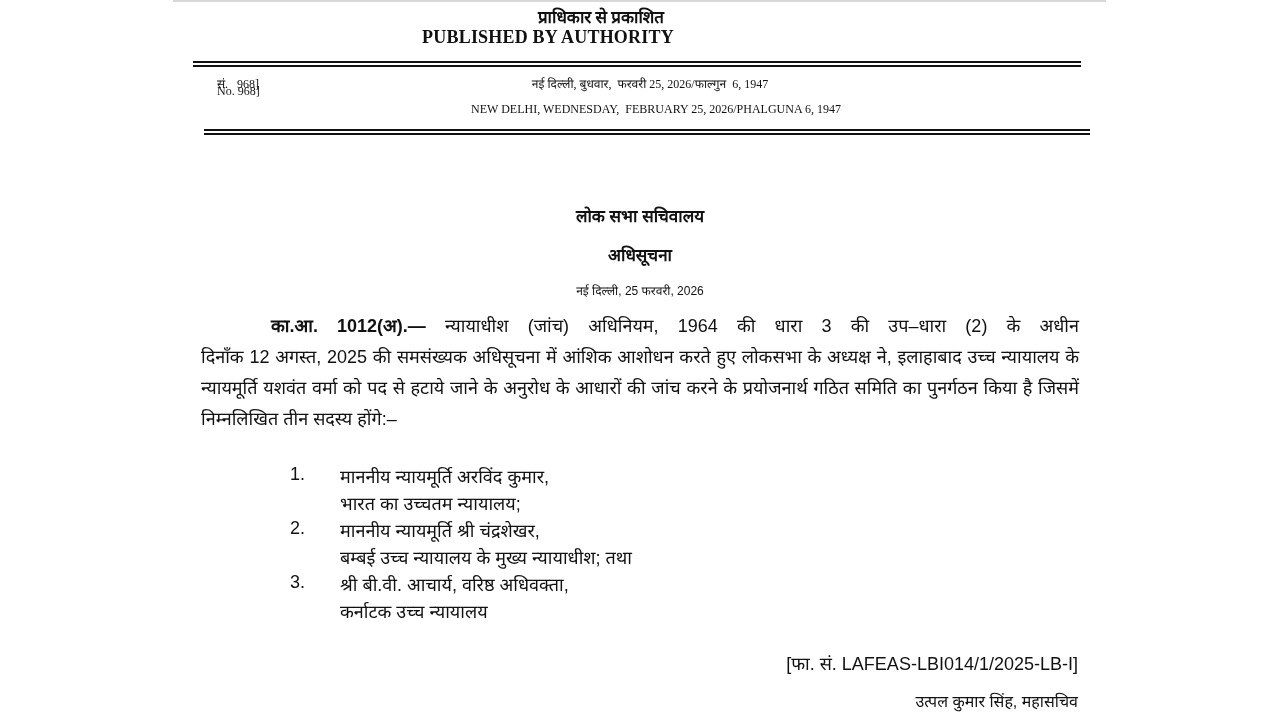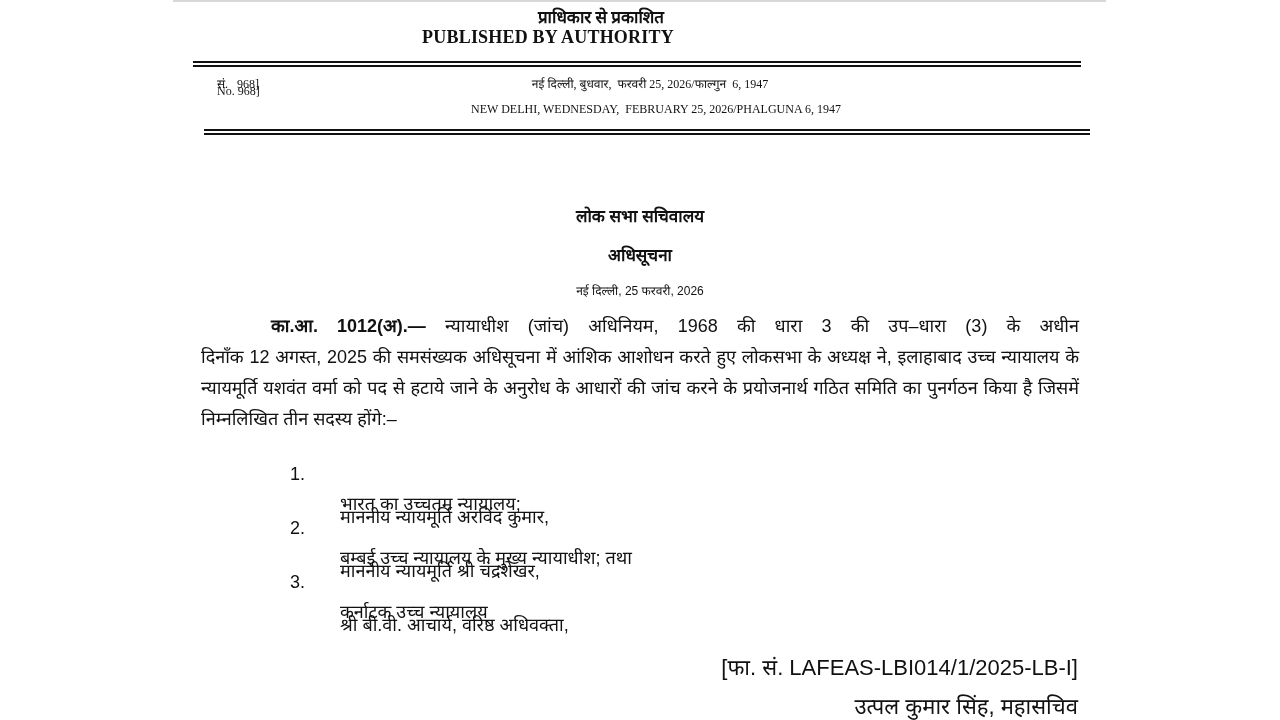--- a/index.html
+++ b/index.html
@@ -28,25 +28,25 @@
   .place-date { top: 265px; font-size: 12px; }
 
   .para { position: absolute; left: 201px; width: 878px; top: 311px; font-size: 18px; line-height: 31px; text-align: justify; }
   .para .lead { display: inline-block; width: 70px; }
   .para .ref { font-weight: bold; }
   .para .line1 { text-align-last: justify; display: block; }
 
   .members { position: absolute; left: 290px; top: 464px; font-size: 18px; }
   .member { position: relative; height: 54px; }
   .member .num { position: absolute; left: 0; top: 0; }
-  .member .l1 { position: absolute; left: 50px; top: 0; white-space: nowrap; margin-top: 40px; }
+  .member .l1 { position: absolute; left: 50px; top: 0; white-space: nowrap; }
   .member .l2 { position: absolute; left: 50px; top: 27px; white-space: nowrap; }
 
-  .file-ref { position: absolute; right: 202px; top: 651px; font-size: 22px; white-space: nowrap; }
-  .signatory { position: absolute; right: 202px; top: 690px; font-size: 22px; white-space: nowrap; }
+  .file-ref { position: absolute; right: 202px; top: 651px; font-size: 18px; white-space: nowrap; }
+  .signatory { position: absolute; right: 202px; top: 690px; font-size: 16px; white-space: nowrap; }
 </style>
 </head>
 <body>
 
 <div class="top-gray"></div>
 
 <div class="hdr-hi serif">प्राधिकार से प्रकाशित</div>
 <div class="hdr-en serif">PUBLISHED BY AUTHORITY</div>
 
 <div class="rule rule-top"></div>
@@ -56,21 +56,21 @@
 <div class="row date-en serif" style="white-space:pre;">NEW DELHI, WEDNESDAY,  FEBRUARY 25, 2026/PHALGUNA 6, 1947</div>
 <div class="row no-en serif">No. 968]</div>
 
 <div class="rule rule-bot"></div>
 
 <div class="center-line org sans">लोक सभा सचिवालय</div>
 <div class="center-line notif sans">अधिसूचना</div>
 <div class="center-line place-date sans">नई दिल्ली, 25 फरवरी, 2026</div>
 
 <div class="para sans">
-  <span class="line1"><span class="lead"></span><span class="ref">का.आ. 1012(अ).—</span> <span>न्यायाधीश (जांच) अधिनियम, 1968 की धारा 3 की उप–धारा (3) के अधीन</span></span>
+  <span class="line1"><span class="lead"></span><span class="ref">का.आ. 1012(अ).—</span> <span>न्यायाधीश (जांच) अधिनियम, 1964 की धारा 3 की उप–धारा (2) के अधीन</span></span>
   <span>दिनाँक 12 अगस्त, 2025 की समसंख्यक अधिसूचना में आंशिक आशोधन करते हुए लोकसभा के अध्यक्ष ने, इलाहाबाद उच्च न्यायालय के न्यायमूर्ति यशवंत वर्मा को पद से हटाये जाने के अनुरोध के आधारों की जांच करने के प्रयोजनार्थ गठित समिति का पुनर्गठन किया है जिसमें निम्नलिखित तीन सदस्य होंगे:–</span>
 </div>
 
 <div class="members sans">
   <div class="member">
     <span class="num">1.</span>
     <span class="l1">माननीय न्यायमूर्ति अरविंद कुमार,</span>
     <span class="l2">भारत का उच्चतम न्यायालय;</span>
   </div>
   <div class="member">

